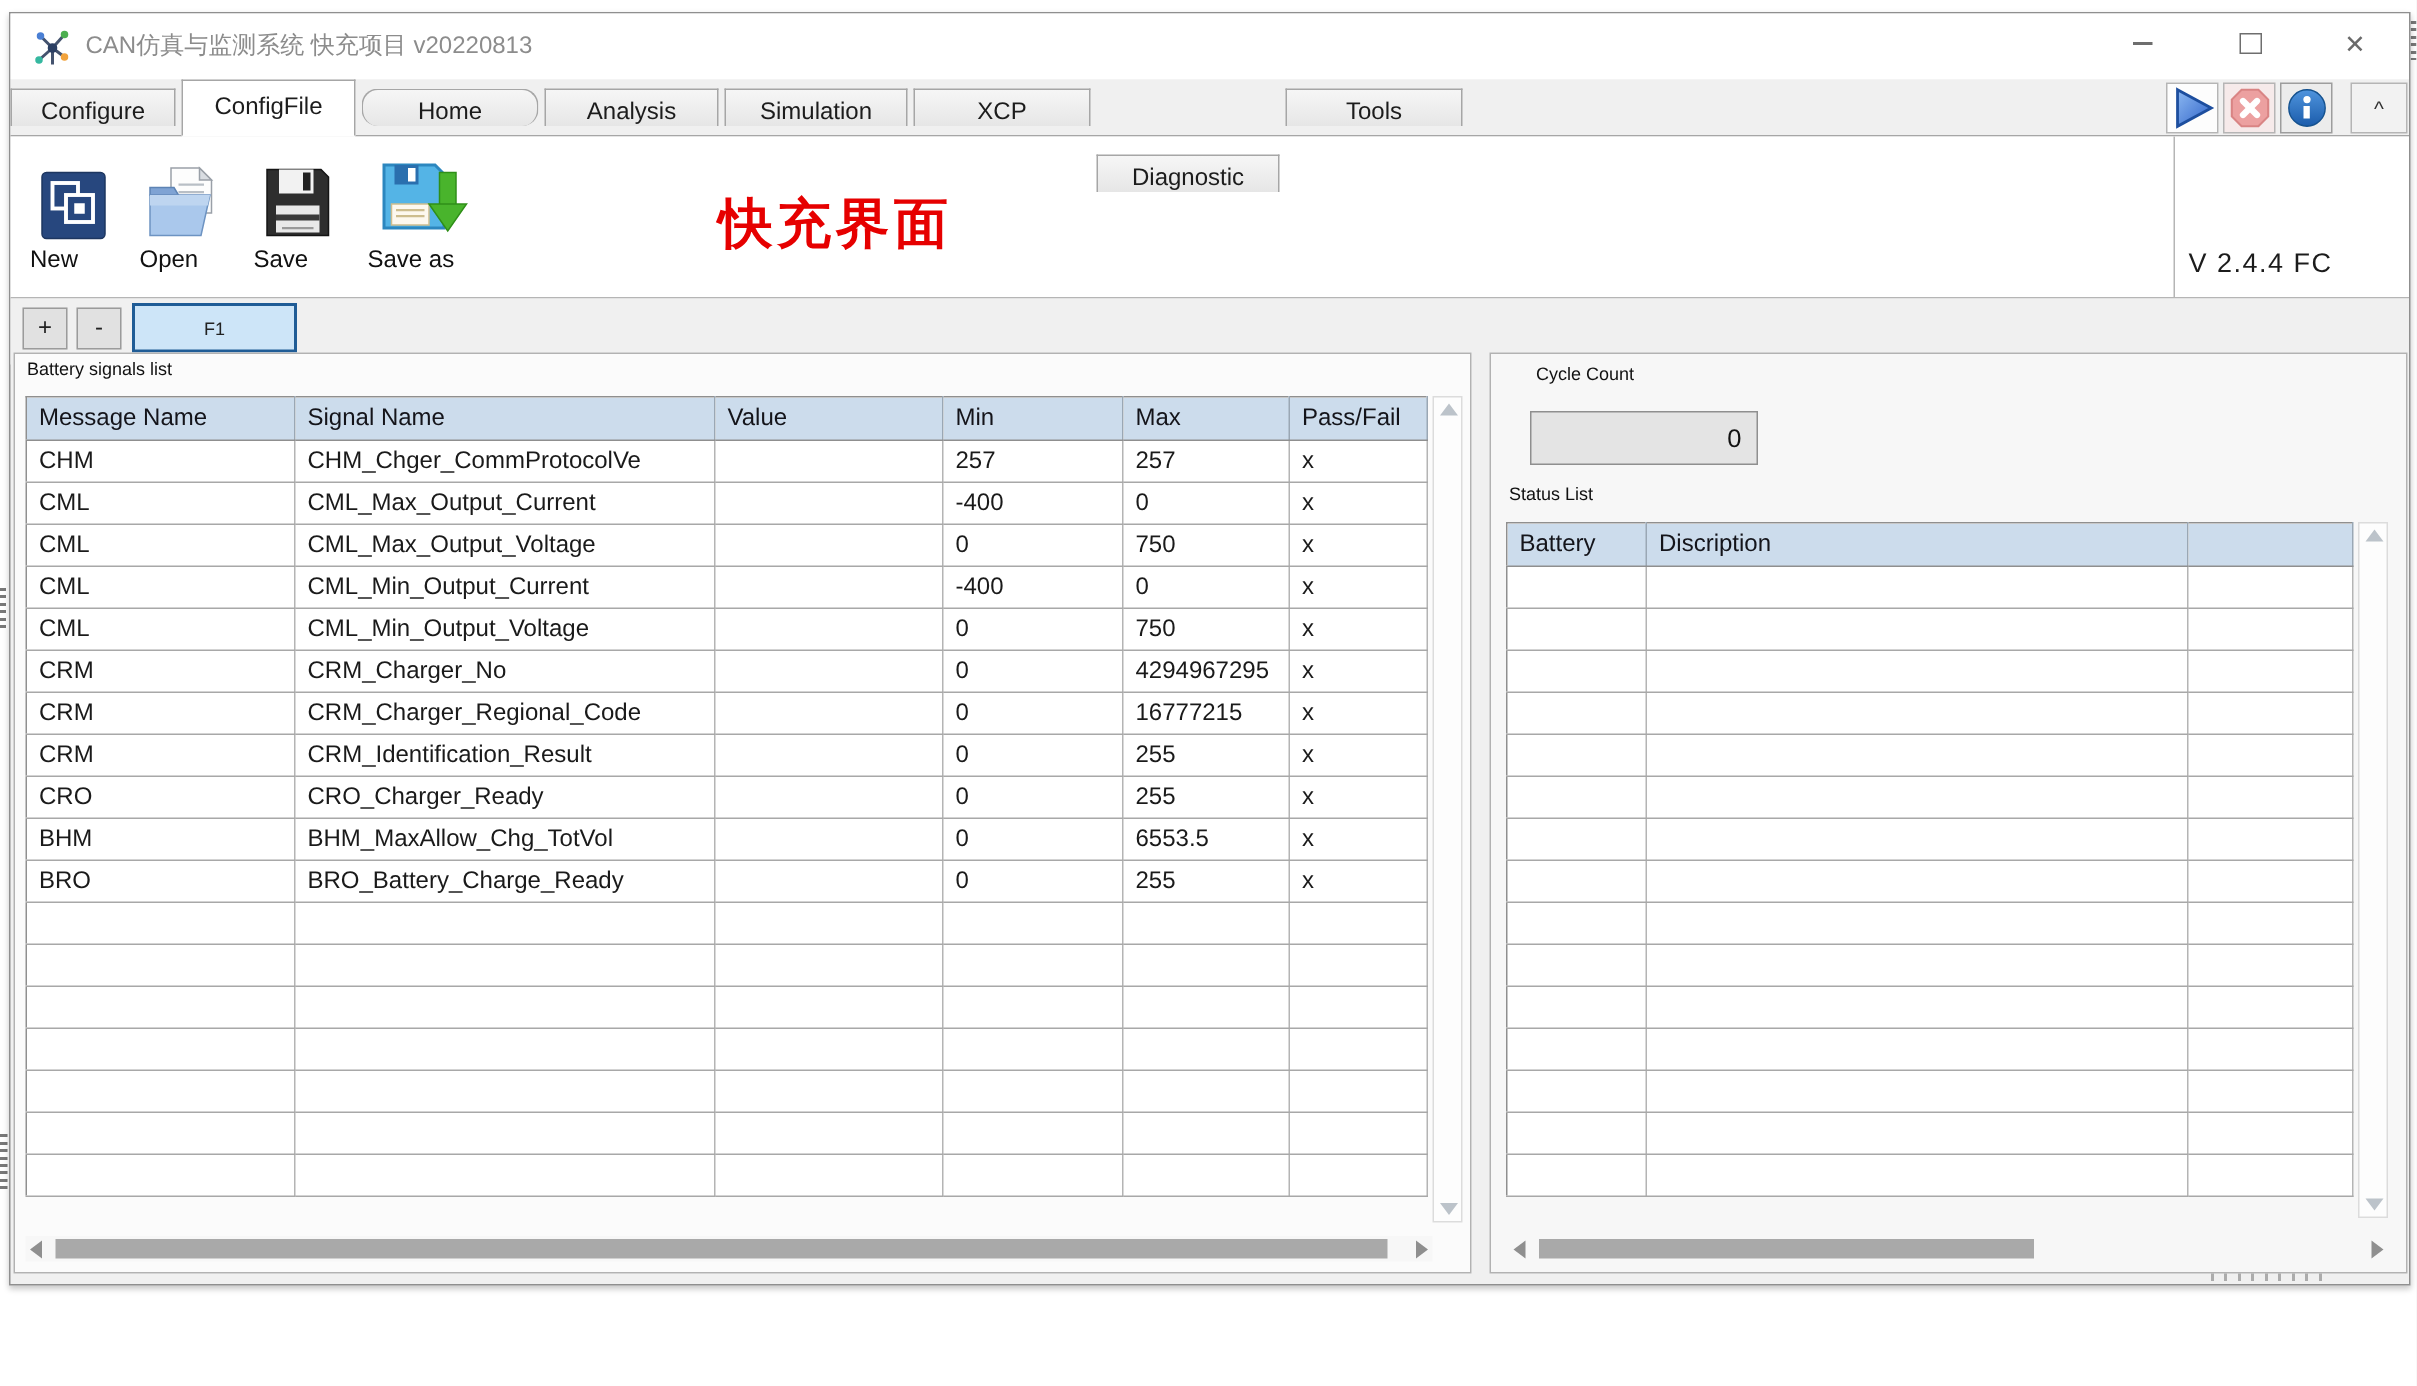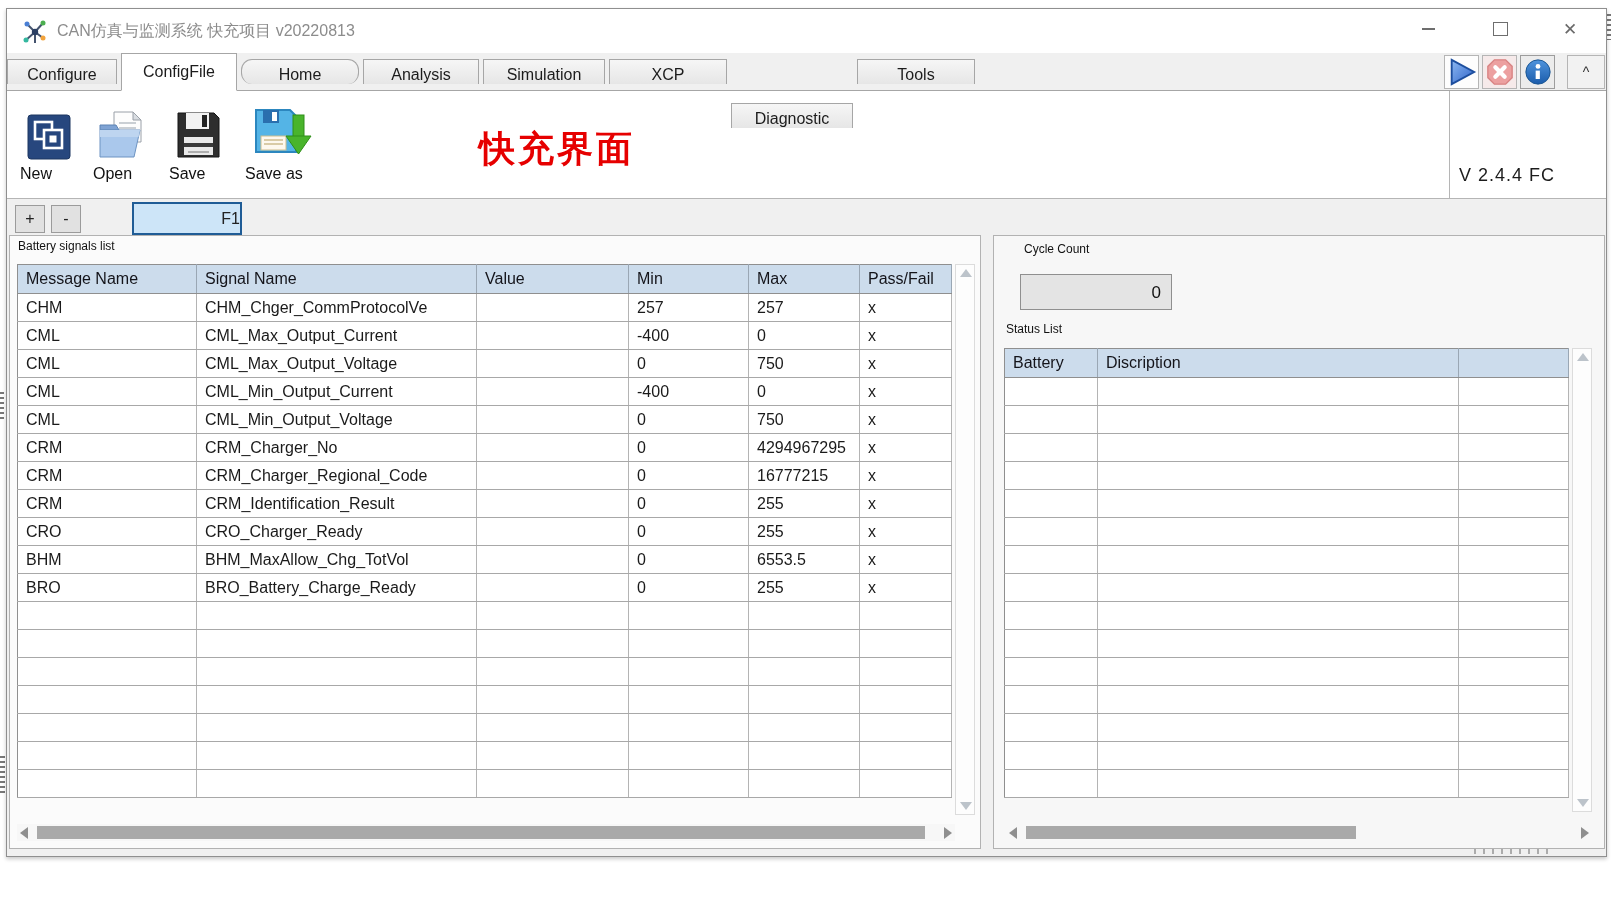--- a/index.html
+++ b/index.html
@@ -53,22 +53,22 @@
     letter-spacing:3px;white-space:nowrap;}
   .toolbar-sep{position:absolute;left:1442px;top:0;bottom:0;width:1px;background:#b5b5b5;}
   .version{position:absolute;left:1452px;right:10px;bottom:12px;
     font-size:18px;color:#1c1c1c;letter-spacing:1px;}
 
   
   .sheetrow{position:absolute;left:0;top:190px;right:0;height:44px;background:#f0f0f0;}
   .sq-btn{position:absolute;top:6px;width:30px;height:28px;line-height:26px;text-align:center;
     background:#e1e1e1;border:1px solid #9b9b9b;box-sizing:border-box;font-size:16px;color:#222;}
   .sheet-tab{position:absolute;left:81px;top:3px;width:110px;height:33px;line-height:30px;
-    text-align:right;background:#cde5f8;border:2px solid #1f5c96;box-sizing:border-box;
-    font-size:16px;color:#222;margin-left:44px;}
+    text-align:center;background:#cde5f8;border:2px solid #1f5c96;box-sizing:border-box;
+    font-size:12px;color:#222;}
 
   
   .groupbox{position:absolute;border:1px solid #b2b2b2;background:#fbfbfb;box-sizing:border-box;}
   .gb-left{left:2px;top:226px;width:972px;height:614px;}
   .gb-right{left:986px;top:226px;width:612px;height:614px;background:#f7f7f7;}
   .gb-label{position:absolute;font-size:12px;color:#111;white-space:nowrap;}
 
   
   table.grid{border-collapse:collapse;table-layout:fixed;background:#ffffff;
     border:1px solid #8f8f8f;}

